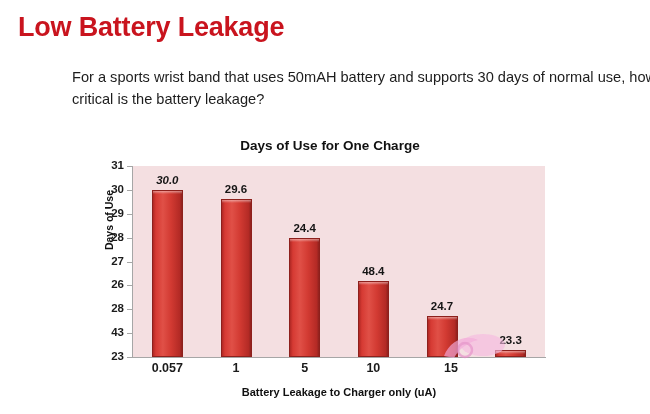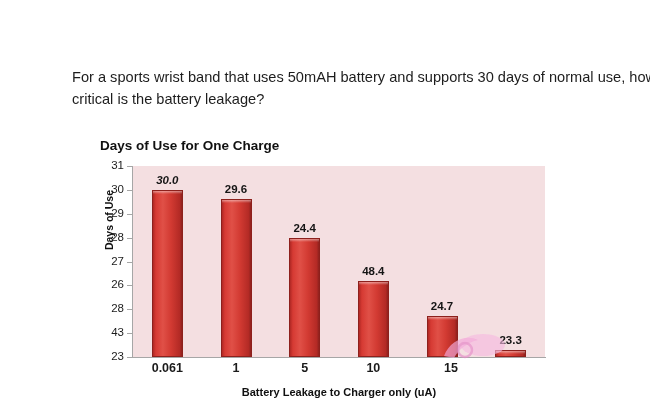--- a/index.html
+++ b/index.html
@@ -51,20 +51,21 @@
     top: 138px;
     width: 460px;
     height: 270px;
   }
 
   #chart-title {
     position: absolute;
     left: 0;
     top: 0;
     width: 460px;
+    text-align: center;
     font-size: 13.5px;
     font-weight: bold;
     color: #111111;
   }
 
   
   #plot-area {
     position: absolute;
     left: 33px;
     top: 28px;
@@ -96,21 +97,21 @@
     width: 5px;
     height: 1px;
     background: #a6a6a6;
   }
   .y-tick-label {
     position: absolute;
     left: 0;
     width: 24px;
     text-align: right;
     font-size: 11.5px;
-    font-weight: normal;
+    font-weight: bold;
     color: #1b1b1b;
     line-height: 1;
     transform: translateY(-50%);
   }
 
   #y-axis-title {
     position: absolute;
     left: -41px;
     top: 76px;
     width: 100px;
@@ -196,20 +197,21 @@
     height: 34px;
     pointer-events: none;
     opacity: .85;
   }
 </style>
 </head>
 <body>
 
 <div id="slide">
 
+  <div id="slide-title">Low Battery Leakage</div>
 
   <div id="slide-body">For a sports wrist band that uses 50mAH battery and supports 30 days of normal use, how critical is the battery leakage?</div>
 
   <div id="chart">
 
     <div id="chart-title">Days of Use for One Charge</div>
 
     <div id="plot-area"></div>
     <div id="y-axis-line"></div>
     <div id="x-axis-line"></div>
@@ -244,21 +246,21 @@
         <div class="bar" style="left: 189.167px; top: 99.625px; height: 119.375px; bottom: auto;"></div>
         <div class="bar-label" style="left: 178.667px; top: 84.625px;">24.4</div>
         <div class="bar" style="left: 257.833px; top: 142.6px; height: 76.4px; bottom: auto;"></div>
         <div class="bar-label" style="left: 247.333px; top: 127.6px;">48.4</div>
         <div class="bar" style="left: 326.5px; top: 178.412px; height: 40.5875px; bottom: auto;"></div>
         <div class="bar-label" style="left: 316px; top: 163.412px;">24.7</div>
         <div class="bar" style="left: 395.167px; top: 211.837px; height: 7.1625px; bottom: auto;"></div>
         <div class="bar-label" style="left: 384.667px; top: 196.837px;">23.3</div>
       </div>
     <div id="x-ticks">
-        <div class="x-tick-label" style="left: 36.3333px;">0.061</div>
+        <div class="x-tick-label" style="left: 36.3333px;">0.057</div>
         <div class="x-tick-label" style="left: 105px;">1</div>
         <div class="x-tick-label" style="left: 173.667px;">5</div>
         <div class="x-tick-label" style="left: 242.333px;">10</div>
         <div class="x-tick-label" style="left: 320px;">15</div>
         <div class="x-tick-label" style="left: 379.667px;"></div>
       </div>
 
     <div id="x-axis-title">Battery Leakage to Charger only (uA)</div>
   </div>
 

